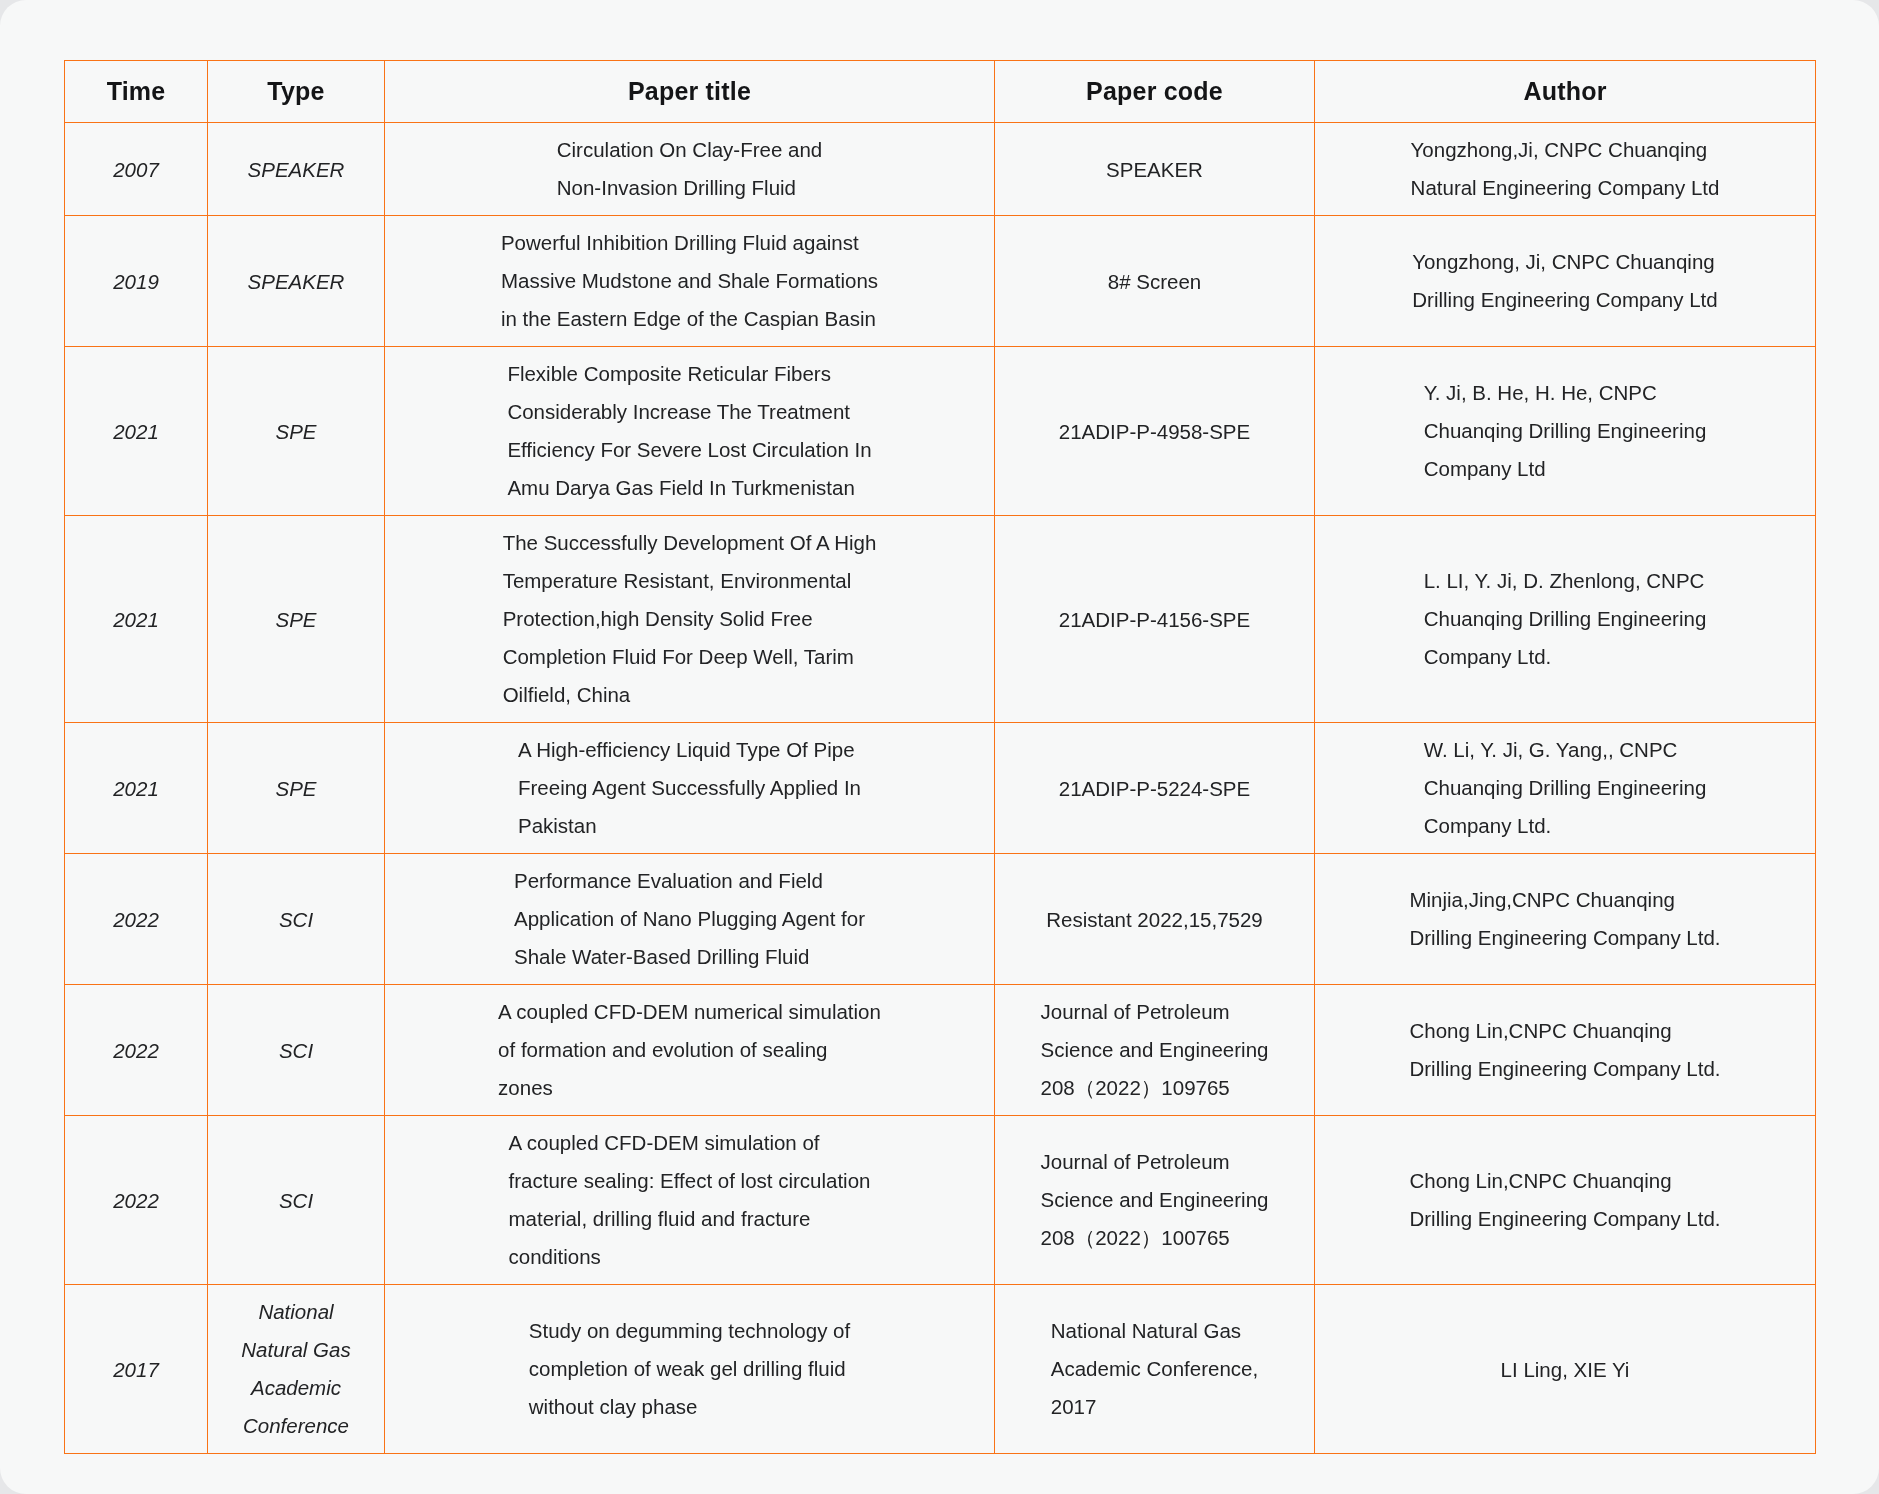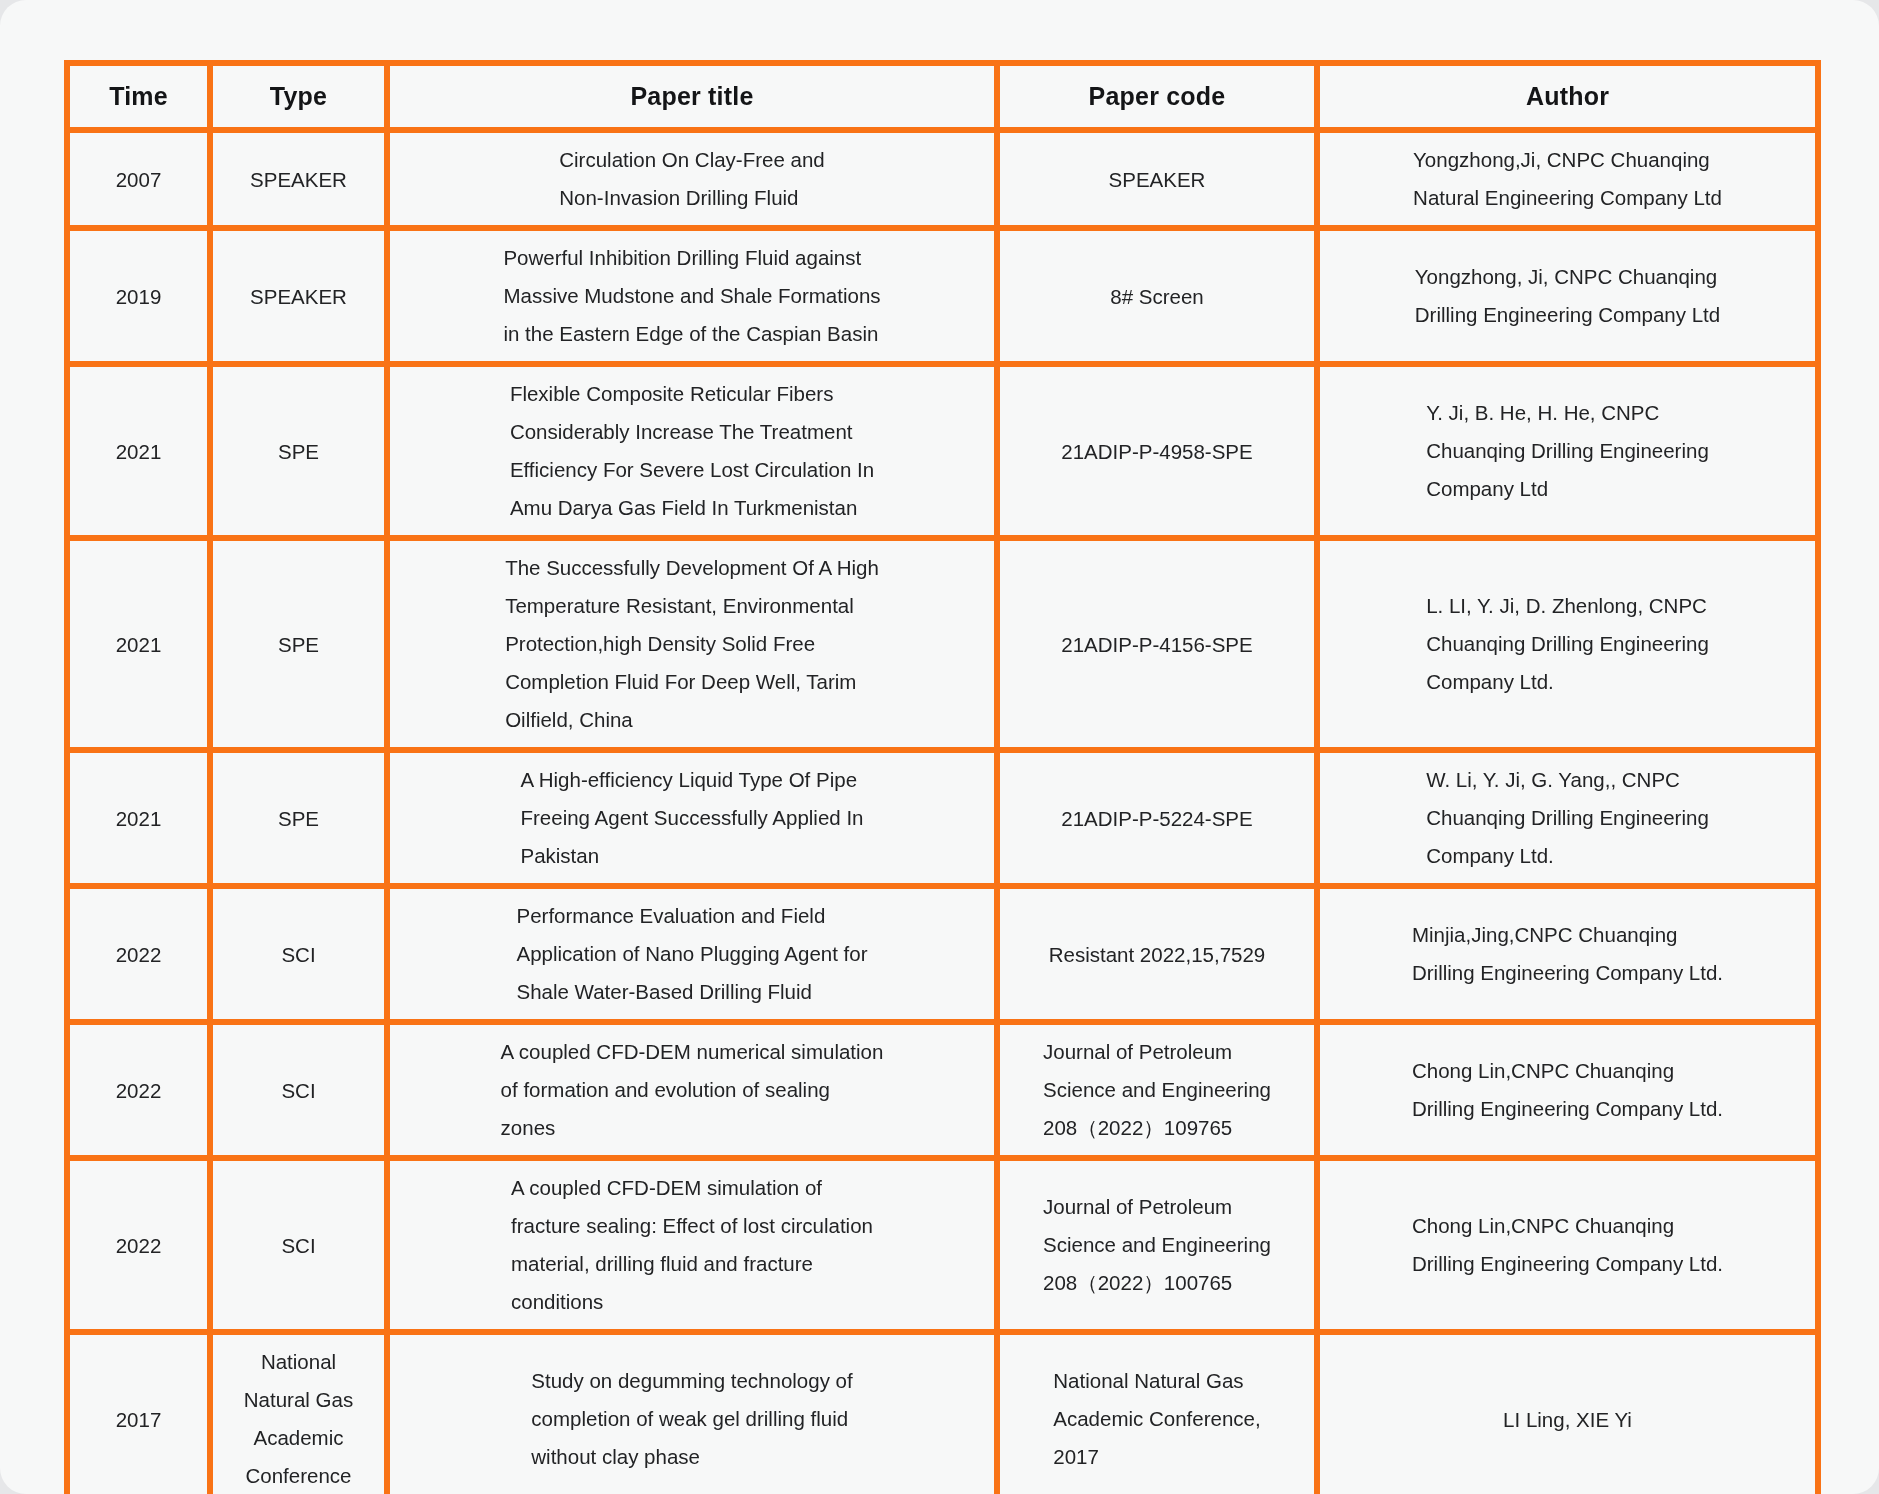--- a/index.html
+++ b/index.html
@@ -17,21 +17,21 @@
     width:1751px;
     margin:60px 0 0 64px;
     background:#f7f8f8;
   }
   col.c-time{width:143px;}
   col.c-type{width:177px;}
   col.c-title{width:610px;}
   col.c-code{width:320px;}
   col.c-author{width:501px;}
   th,td{
-    border:6px solid #f97316;
+    border:1px solid #f97316;
     vertical-align:middle;
     text-align:center;
     box-sizing:border-box;
   }
   th{
     font-size:25px;
     font-weight:700;
     color:#141517;
     padding:16px 8px;
     letter-spacing:0.2px;
@@ -43,20 +43,21 @@
     padding:8px 10px;
   }
   td .cell-inner{
     display:inline-block;
     text-align:left;
     white-space:pre-line;
     vertical-align:middle;
   }
   td.col-time .cell-inner, td.col-type .cell-inner{
     text-align:center;
+    font-style:italic;
   }
 </style>
 </head>
 <body>
 
 <div class="page-card">
   <table class="papers">
     <colgroup>
       <col class="c-time">
         <col class="c-type">

